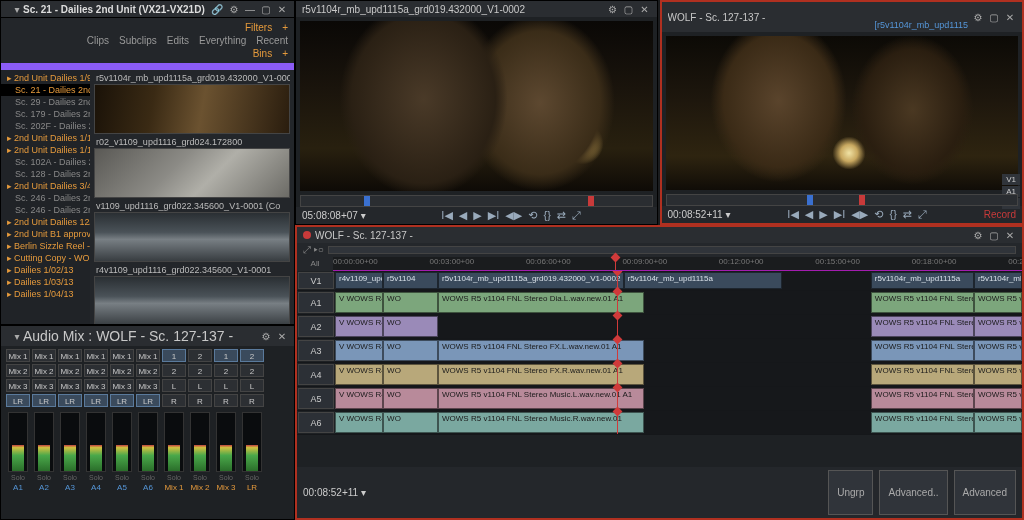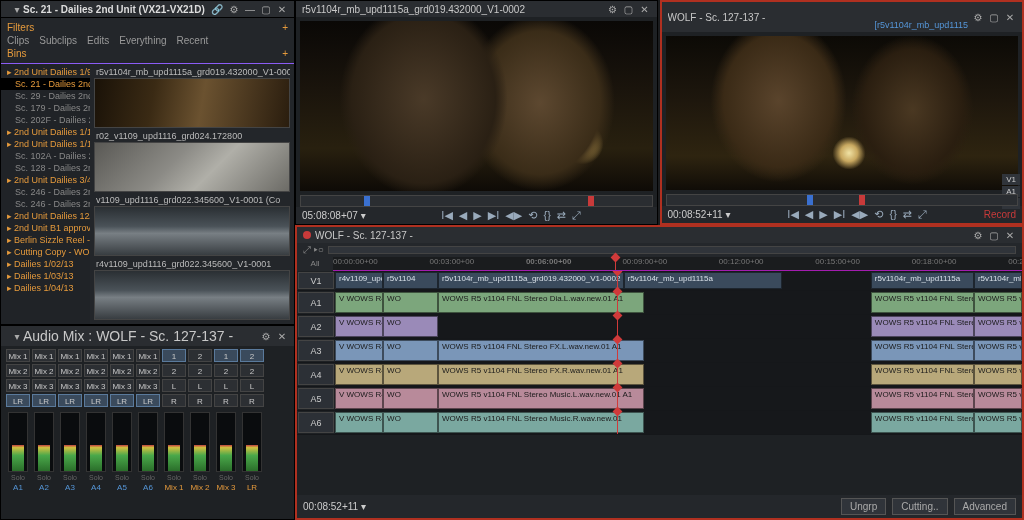--- a/index.html
+++ b/index.html
@@ -4,21 +4,21 @@
 <style>
   * { margin:0; padding:0; box-sizing:border-box; font-family:"Segoe UI",Arial,sans-serif; }
   body { background:#1a1c1e; color:#c8c8c8; font-size:10px; width:1024px; height:520px; overflow:hidden; }
   .app { display:grid; grid-template-columns:295px 1fr; grid-template-rows:225px 100px 195px; width:1024px; height:520px; }
 
   
   .bins { grid-row:1 / 3; display:flex; flex-direction:column; background:#23262a; border:1px solid #000; }
   .bins-head { display:flex; align-items:center; padding:2px 6px; background:#2a2d31; border-bottom:1px solid #000; }
   .bins-head .title { flex:1; color:#ddd; font-size:10px; white-space:nowrap; overflow:hidden;font-weight:bold; }
   .ico { width:12px; height:12px; display:inline-flex; align-items:center; justify-content:center; margin-left:4px; font-size:10px; color:#aaa; cursor:pointer; }
-  .bins-tabs { display:flex; flex-direction:column; padding:4px 6px; gap:2px; border-bottom:1px solid #8b5cf6; }
+  .bins-tabs { display:flex; flex-direction:column; padding:4px 6px; gap:2px; border-bottom:7px solid #8b5cf6;align-items:flex-end; }
   .bins-tabs .row { display:flex; gap:10px; }
   .bins-tabs span { color:#999; cursor:pointer; }
   .a-orange { color:#e59a3c !important; }
   .bins-tabs .plus { color:#e59a3c; margin-left:auto; }
 
   .bins-body { display:flex; flex:1; overflow:hidden; }
   .tree { width:89px; overflow:hidden; padding:2px 0; background:#202327; }
   .tree .ti { padding:1px 2px 1px 6px; white-space:nowrap; font-size:9px; color:#e59a3c; cursor:pointer; overflow:hidden; }
   .tree .ti.sub { padding-left:14px; color:#888; }
   .tree .ti.sel { background:#000; color:#e59a3c; }
@@ -99,21 +99,21 @@
   .c-pur { background:#9a8ab8; }
   .c-blu { background:#7a96b8; }
   .c-yel { background:#b8a87a; }
   .c-pnk { background:#b88a9a; }
   .c-teal{ background:#7aa8a0; }
   .playhead { position:absolute; top:0; bottom:0; width:1px; background:#d03a3a; left:41%; z-index:5; }
   .playhead::before { content:""; position:absolute; top:-3px; left:-3px; width:7px; height:7px; background:#d03a3a; transform:rotate(45deg); }
   .tl-foot { display:flex; align-items:center; padding:3px 6px; background:#24272b; gap:6px; font-size:10px; }
   .tl-foot .tc { color:#ccc; }
   .tl-foot .sp { flex:1; }
-  .tl-foot button { background:#30343a; border:1px solid #555; color:#aaa; padding:2px 8px; font-size:10px; cursor:pointer; }
+  .tl-foot button { background:#30343a; border:1px solid #555; color:#aaa; padding:16px 8px; font-size:10px; cursor:pointer; }
 </style>
 </head>
 <body>
 
 <div class="app">
 
   <div class="bins">
     <div class="bins-head">
       <span class="ico">▾</span>
       <span class="title">Sc. 21 - Dailies 2nd Unit (VX21-VX21D)</span>
@@ -380,21 +380,21 @@
           <div class="mk in" style="left:30%"></div>
           <div class="mk out" style="left:42%"></div>
         </div>
       </div>
     <div class="tl-ruler">
         <div class="gut">All</div>
         <div class="ticks" id="ticks">
           <div class="playhead"></div>
           <span class="tick" style="left: 0%;">00:00:00+00</span>
           <span class="tick" style="left: 14%;">00:03:00+00</span>
-          <span class="tick" style="left: 28%; font-weight: bold;">00:06:00+00</span>
+          <span class="tick" style="left: 28%;">00:06:00+00</span>
           <span class="tick" style="left: 42%;">00:09:00+00</span>
           <span class="tick" style="left: 56%;">00:12:00+00</span>
           <span class="tick" style="left: 70%;">00:15:00+00</span>
           <span class="tick" style="left: 84%;">00:18:00+00</span>
           <span class="tick" style="left: 98%;">00:21:00+00</span>
         </div>
       </div>
     <div class="tracks" id="tracks">
         <div class="track v">
           <div class="gut">V1</div>
@@ -471,18 +471,18 @@
             <div class="clip c-teal" style="left: 78%; width: 15%;">WOWS R5 v1104 FNL Stereo Music.R</div>
             <div class="clip c-teal" style="left: 93%; width: 7%;">WOWS R5 v110</div>
             <div class="playhead"></div>
           </div>
         </div>
       </div>
     <div class="tl-foot">
       <span class="tc">00:08:52+11 ▾</span>
       <span class="sp"></span>
       <button>Ungrp</button>
-      <button>Cutting..</button>
+      <button>Advanced..</button>
       <button>Advanced</button>
     </div>
   </div>
 
 </div>
 
 </body></html>

